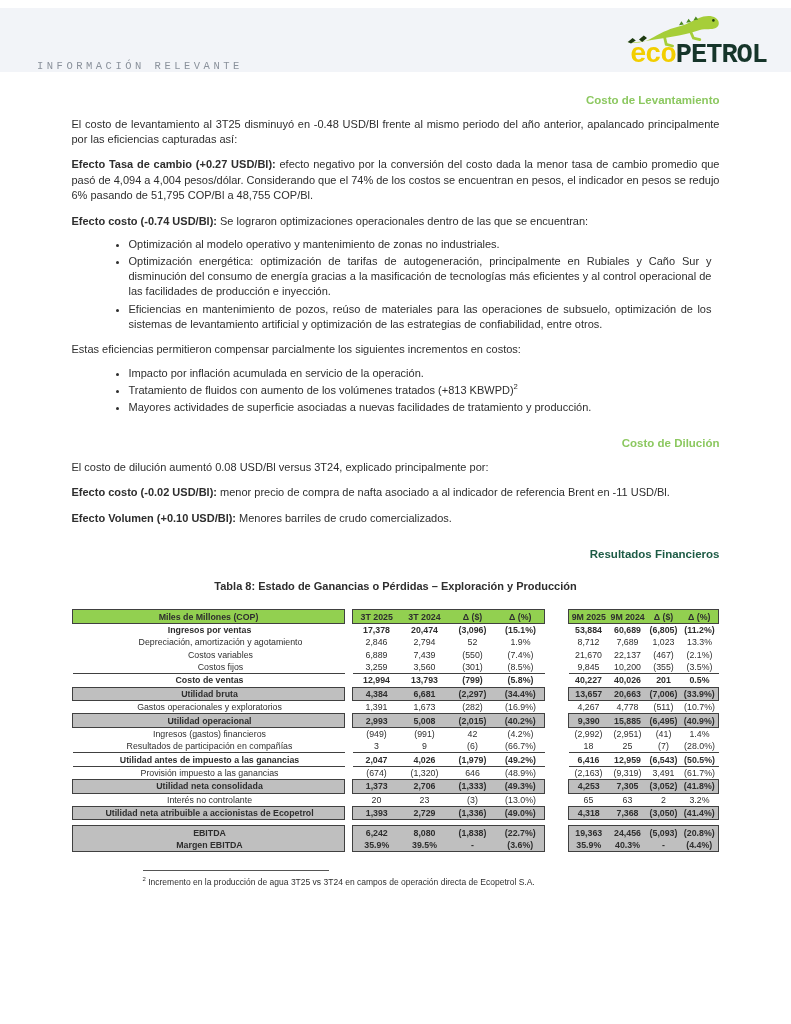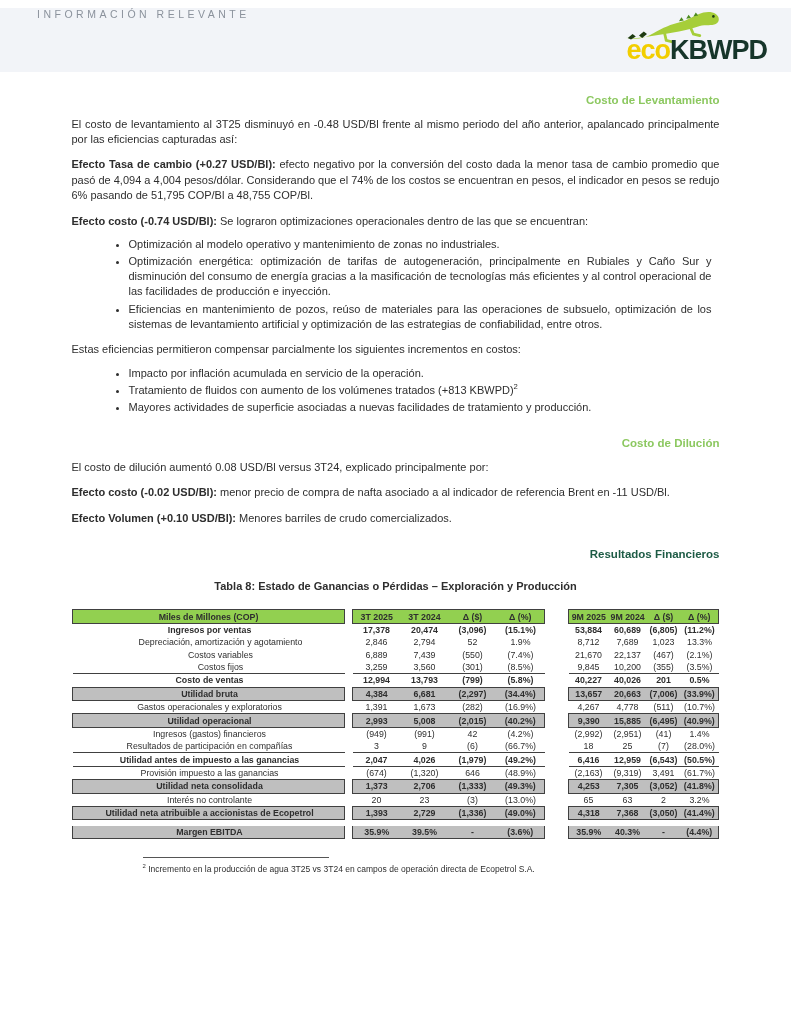--- a/index.html
+++ b/index.html
@@ -10,22 +10,22 @@
     --text:#2e2e2e;
   }
   html,body{margin:0;padding:0;}
   body{
     width:791px;height:1024px;background:#ffffff;position:relative;overflow:hidden;
     font-family:"Liberation Sans", sans-serif;color:var(--text);
   }
   
   .band{
     margin-top:8px;height:64px;background:var(--band_bg);
-    display:flex;align-items:flex-start;justify-content:space-between;
-    padding:0 24px 0 37px;box-sizing:border-box;
+    display:flex;align-items:flex-end;justify-content:space-between;
+    padding:0 24px 0 37px;box-sizing:border-box;font-family:Liberation Mono, monospace;
   }
   .band-label{font-size:10.5px;letter-spacing:3.5px;color:var(--band_text);}
   .logo{position:relative;width:150px;height:60px;}
   .logo-word{position:absolute;right:0;bottom:2px;font-weight:bold;font-size:27px;letter-spacing:-1px;white-space:nowrap;}
   .logo-eco{color:var(--logo_yellow);}
   .logo-petrol{color:var(--logo_dark_green);}
   .iguana{position:absolute;left:6px;top:-4px;}
   
   .content{width:648px;margin:0 auto;}
   h2.sec{font-size:11.5px;font-weight:bold;margin:22px 0 0;text-align:right;}
@@ -62,21 +62,21 @@
   <span class="band-label">INFORMACIÓN RELEVANTE</span>
   <div class="logo">
     <svg class="iguana" width="104" height="44" viewBox="0 0 130 52">
       <path fill="var(--iguana)" d="M2 40 C14 44 26 42 38 35 C50 28 60 24 72 21 C80 19 88 14 95 11 C101 8.5 110 7 116 11 C121 14.5 121 21 116 23.5 C111 26 103 24 96 26 C88 28.5 80 31 70 33 C58 35.5 46 37 36 38.5 C24 40.5 10 43 2 40 Z"></path>
       <path stroke="var(--iguana)" stroke-width="3.5" fill="none" stroke-linecap="round" d="M84 27 L88 36 L96 38 M52 35 L54 44 L62 46"></path>
       <path fill="#4c8a1f" d="M70 20 L73 15 L76 19 Z M79 17 L82 12 L85 16 Z M88 14 L91 9 L94 13 Z"></path>
       <path fill="#1e3b12" d="M6 41 L12 36 L16 39 L10 43 Z M20 38 L26 33 L30 36 L24 41 Z"></path>
       <circle cx="113" cy="14" r="1.6" fill="#1e3b12"></circle>
     </svg>
     <div class="logo-word">
-      <span class="logo-eco">eco</span><span class="logo-petrol">KBWPD</span>
+      <span class="logo-eco">eco</span><span class="logo-petrol">PETROL</span>
     </div>
   </div>
 </div>
 
 <div class="content">
   <h2 class="sec green">Costo de Levantamiento</h2>
   <p class="body">El costo de levantamiento al 3T25 disminuyó en -0.48 USD/Bl frente al mismo periodo del año anterior, apalancado principalmente por las eficiencias capturadas así:</p>
   <p class="body"><b>Efecto Tasa de cambio (+0.27 USD/Bl):</b><span> efecto negativo por la conversión del costo dada la menor tasa de cambio promedio que pasó de 4,094 a 4,004 pesos/dólar. Considerando que el 74% de los costos se encuentran en pesos, el indicador en pesos se redujo 6% pasando de 51,795 COP/Bl a 48,755 COP/Bl.</span></p>
   <p class="body"><b>Efecto costo (-0.74 USD/Bl):</b><span> Se lograron optimizaciones operacionales dentro de las que se encuentran:</span></p>
   <ul class="blist">
@@ -319,20 +319,33 @@
           <td class="gapcell"></td>
           <td class="c num bt bb bl">4,318</td>
           <td class="c num bt bb">7,368</td>
           <td class="c num bt bb">(3,050)</td>
           <td class="c num bt bb br">(41.4%)</td>
         </tr>
         <tr class="gaprow">
           <td colspan="11"></td>
         </tr>
         <tr class="bold gray">
+          <td class="c lab bt bl br">EBITDA</td>
+          <td class="gapcell"></td>
+          <td class="c num bt bl">6,242</td>
+          <td class="c num bt">8,080</td>
+          <td class="c num bt">(1,838)</td>
+          <td class="c num bt br">(22.7%)</td>
+          <td class="gapcell"></td>
+          <td class="c num bt bl">19,363</td>
+          <td class="c num bt">24,456</td>
+          <td class="c num bt">(5,093)</td>
+          <td class="c num bt br">(20.8%)</td>
+        </tr>
+        <tr class="bold gray">
           <td class="c lab bb bl br">Margen EBITDA</td>
           <td class="gapcell"></td>
           <td class="c num bb bl">35.9%</td>
           <td class="c num bb">39.5%</td>
           <td class="c num bb">-</td>
           <td class="c num bb br">(3.6%)</td>
           <td class="gapcell"></td>
           <td class="c num bb bl">35.9%</td>
           <td class="c num bb">40.3%</td>
           <td class="c num bb">-</td>

